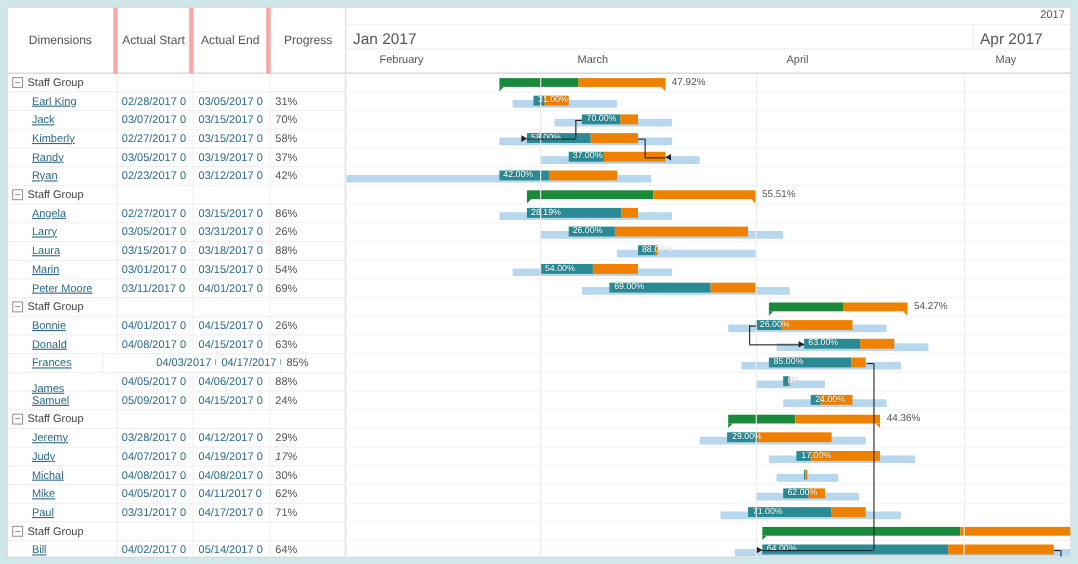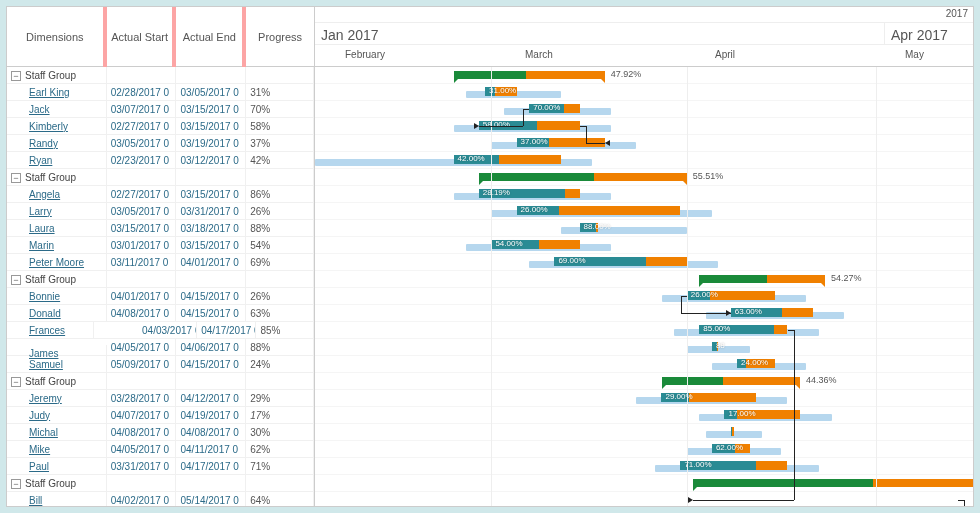--- a/index.html
+++ b/index.html
@@ -630,20 +630,30 @@
               <div class="rem" style="width:31.05900000000001px"></div>
             </div>
             <span class="pct" style="left: 29.2px;">71.00%</span>
           </div>
         </div>
         <div class="rrow">
           <div class="summary-bar" style="left: 378px; width: 289.8px;">
             <div class="done" style="width:179.87885999999997px"></div>
             <div class="rem" style="width:109.92113999999998px"></div>
             <div class="cap-l"></div>
+          </div>
+        </div>
+        <div class="rrow">
+          <div class="task-bar" style="left: 352.8px;">
+            <div class="baseline" style="left: 0px; width: 321.3px; top: 6px;"></div>
+            <div class="actual" style="left: 25.2px; width: 264.6px;">
+              <div class="done" style="width:169.34400000000002px"></div>
+              <div class="rem" style="width:95.256px"></div>
+            </div>
+            <span class="pct" style="left: 29.2px;">64.00%</span>
           </div>
         </div>
         <div class="gline" style="left: 176.4px; height: 510px;"></div>
         <div class="gline" style="left: 371.7px; height: 510px;"></div>
         <div class="gline" style="left: 560.7px; height: 510px;"></div>
         <div class="dep" style="top: 42px; left: 208.2px; width: 6px; height: 0px; border-width: 1px 0px 0px;"></div>
         <div class="dep" style="left: 208.2px; top: 42px; height: 17px; width: 0px; border-width: 0px 0px 0px 1px;"></div>
         <div class="dep" style="top: 59px; left: 163.8px; width: 44.4px; height: 0px; border-width: 1px 0px 0px;"></div>
         <div class="arrow" style="top: 56px; left: 158.8px; border-left: 5px solid rgb(34, 34, 34);"></div>
         <div class="dep" style="top: 59px; left: 264.6px; width: 6px; height: 0px; border-width: 1px 0px 0px;"></div>

